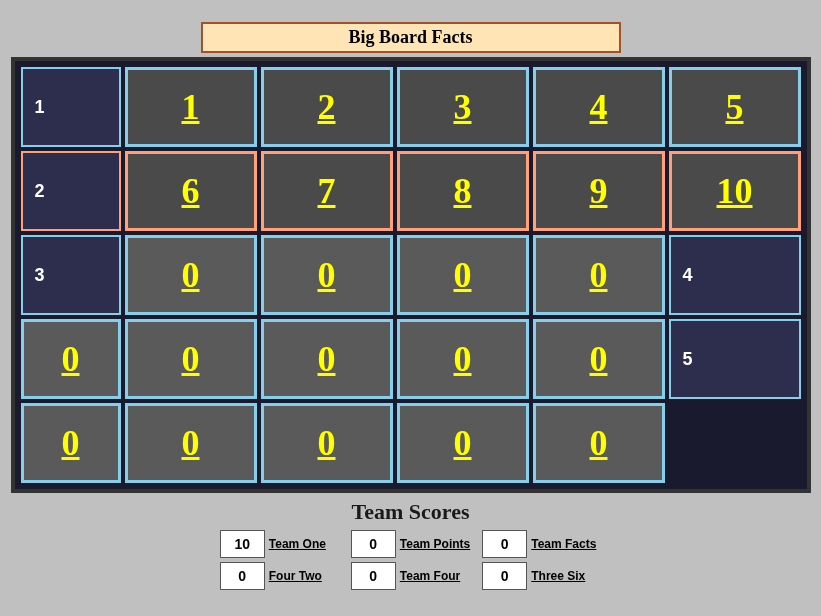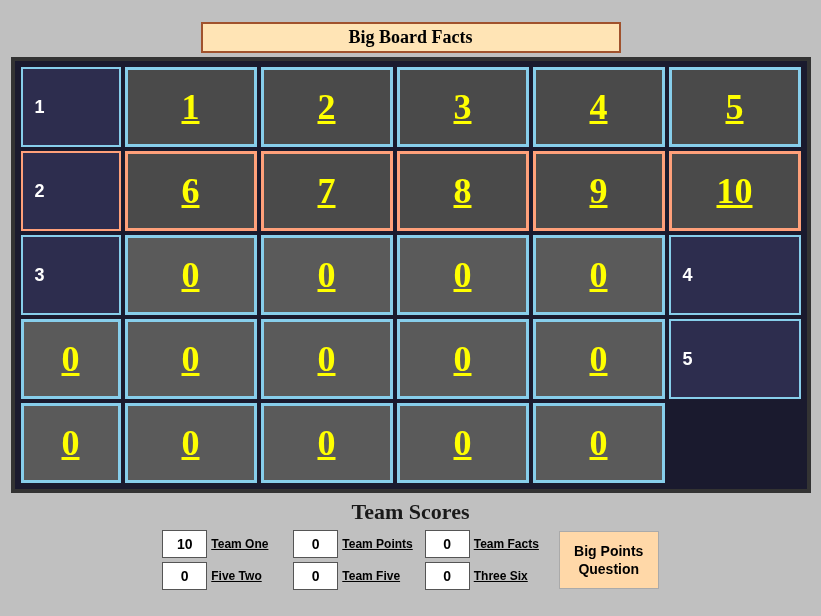--- a/index.html
+++ b/index.html
@@ -243,26 +243,25 @@
         <div class="team-group" style="grid-area: 1 / 2;">
           <div class="score-value">0</div>
           <div class="team-name">Team Points</div>
         </div>
         <div class="team-group" style="grid-area: 1 / 3;">
           <div class="score-value">0</div>
           <div class="team-name">Team Facts</div>
         </div>
         <div class="team-group" style="grid-area: 2 / 1;">
           <div class="score-value">0</div>
-          <div class="team-name">Five Two</div>
+          <div class="team-name">Four Two</div>
         </div>
         <div class="team-group" style="grid-area: 2 / 2;">
           <div class="score-value">0</div>
-          <div class="team-name">Team Five</div>
+          <div class="team-name">Team Four</div>
         </div>
         <div class="team-group" style="grid-area: 2 / 3;">
           <div class="score-value">0</div>
           <div class="team-name">Three Six</div>
         </div>
       </div>
-    <div class="big-points-btn">Big Points Question</div>
   </div>
 </div>
 
 </body></html>

